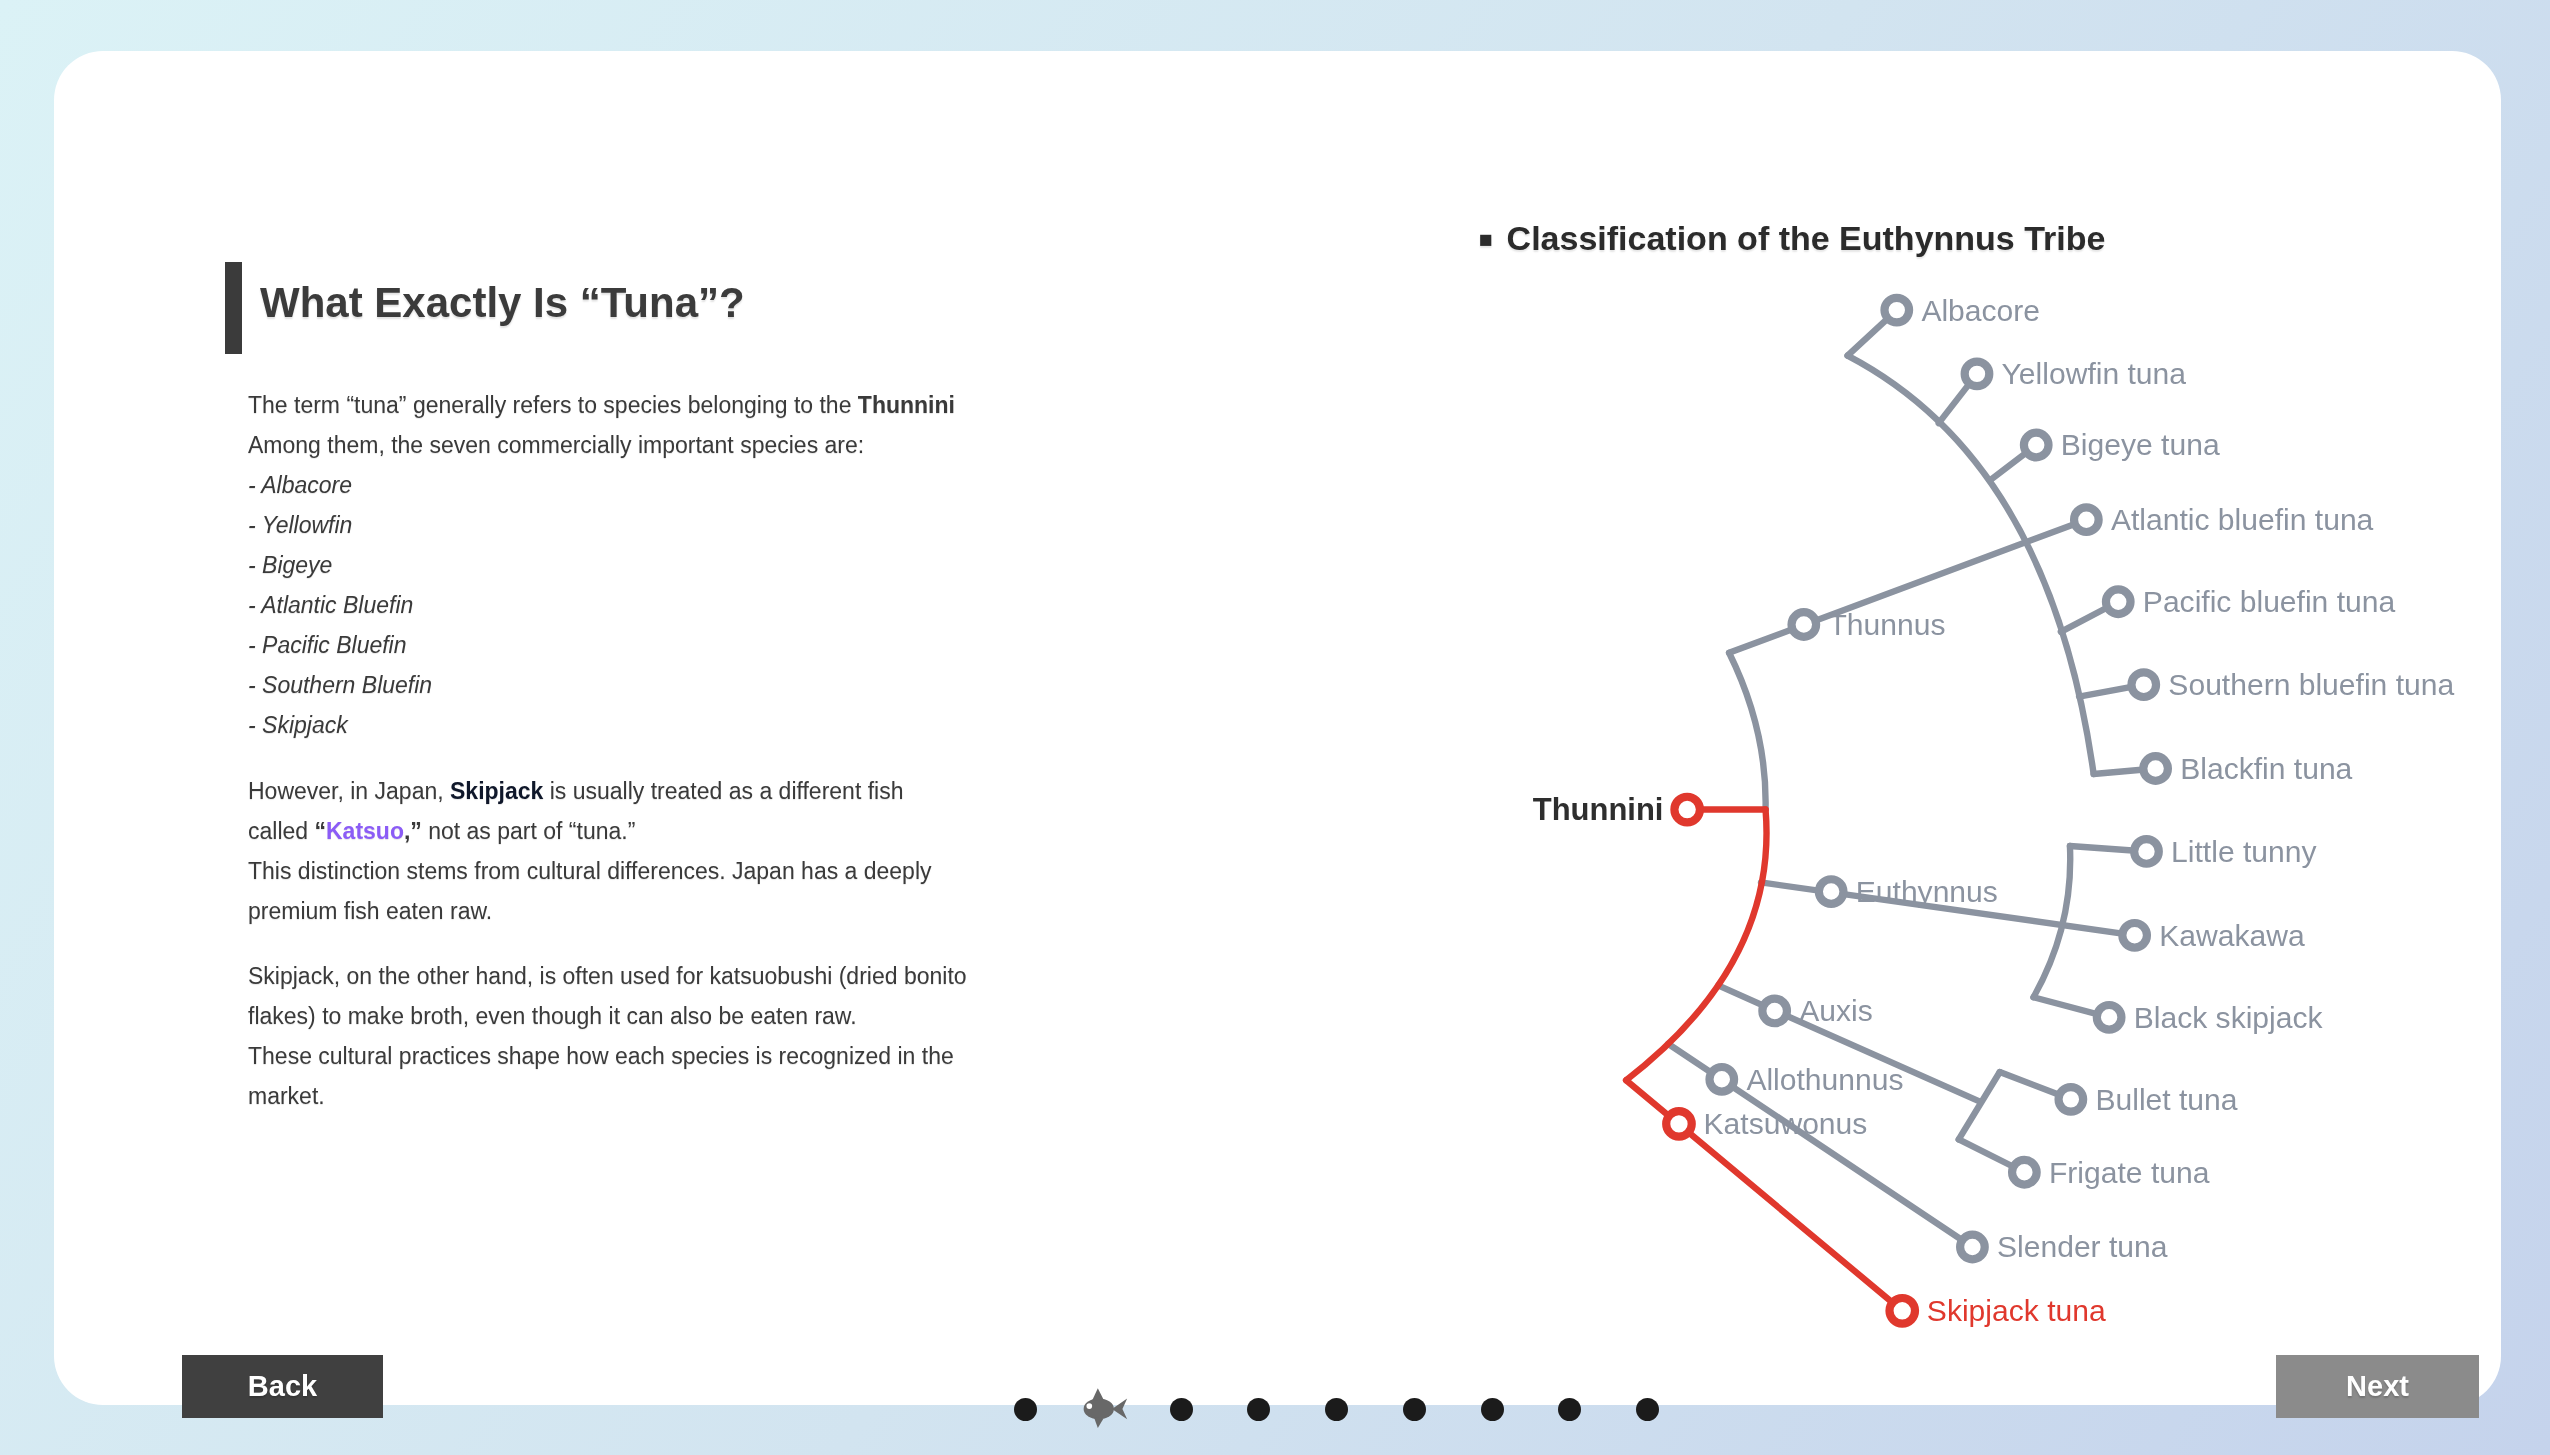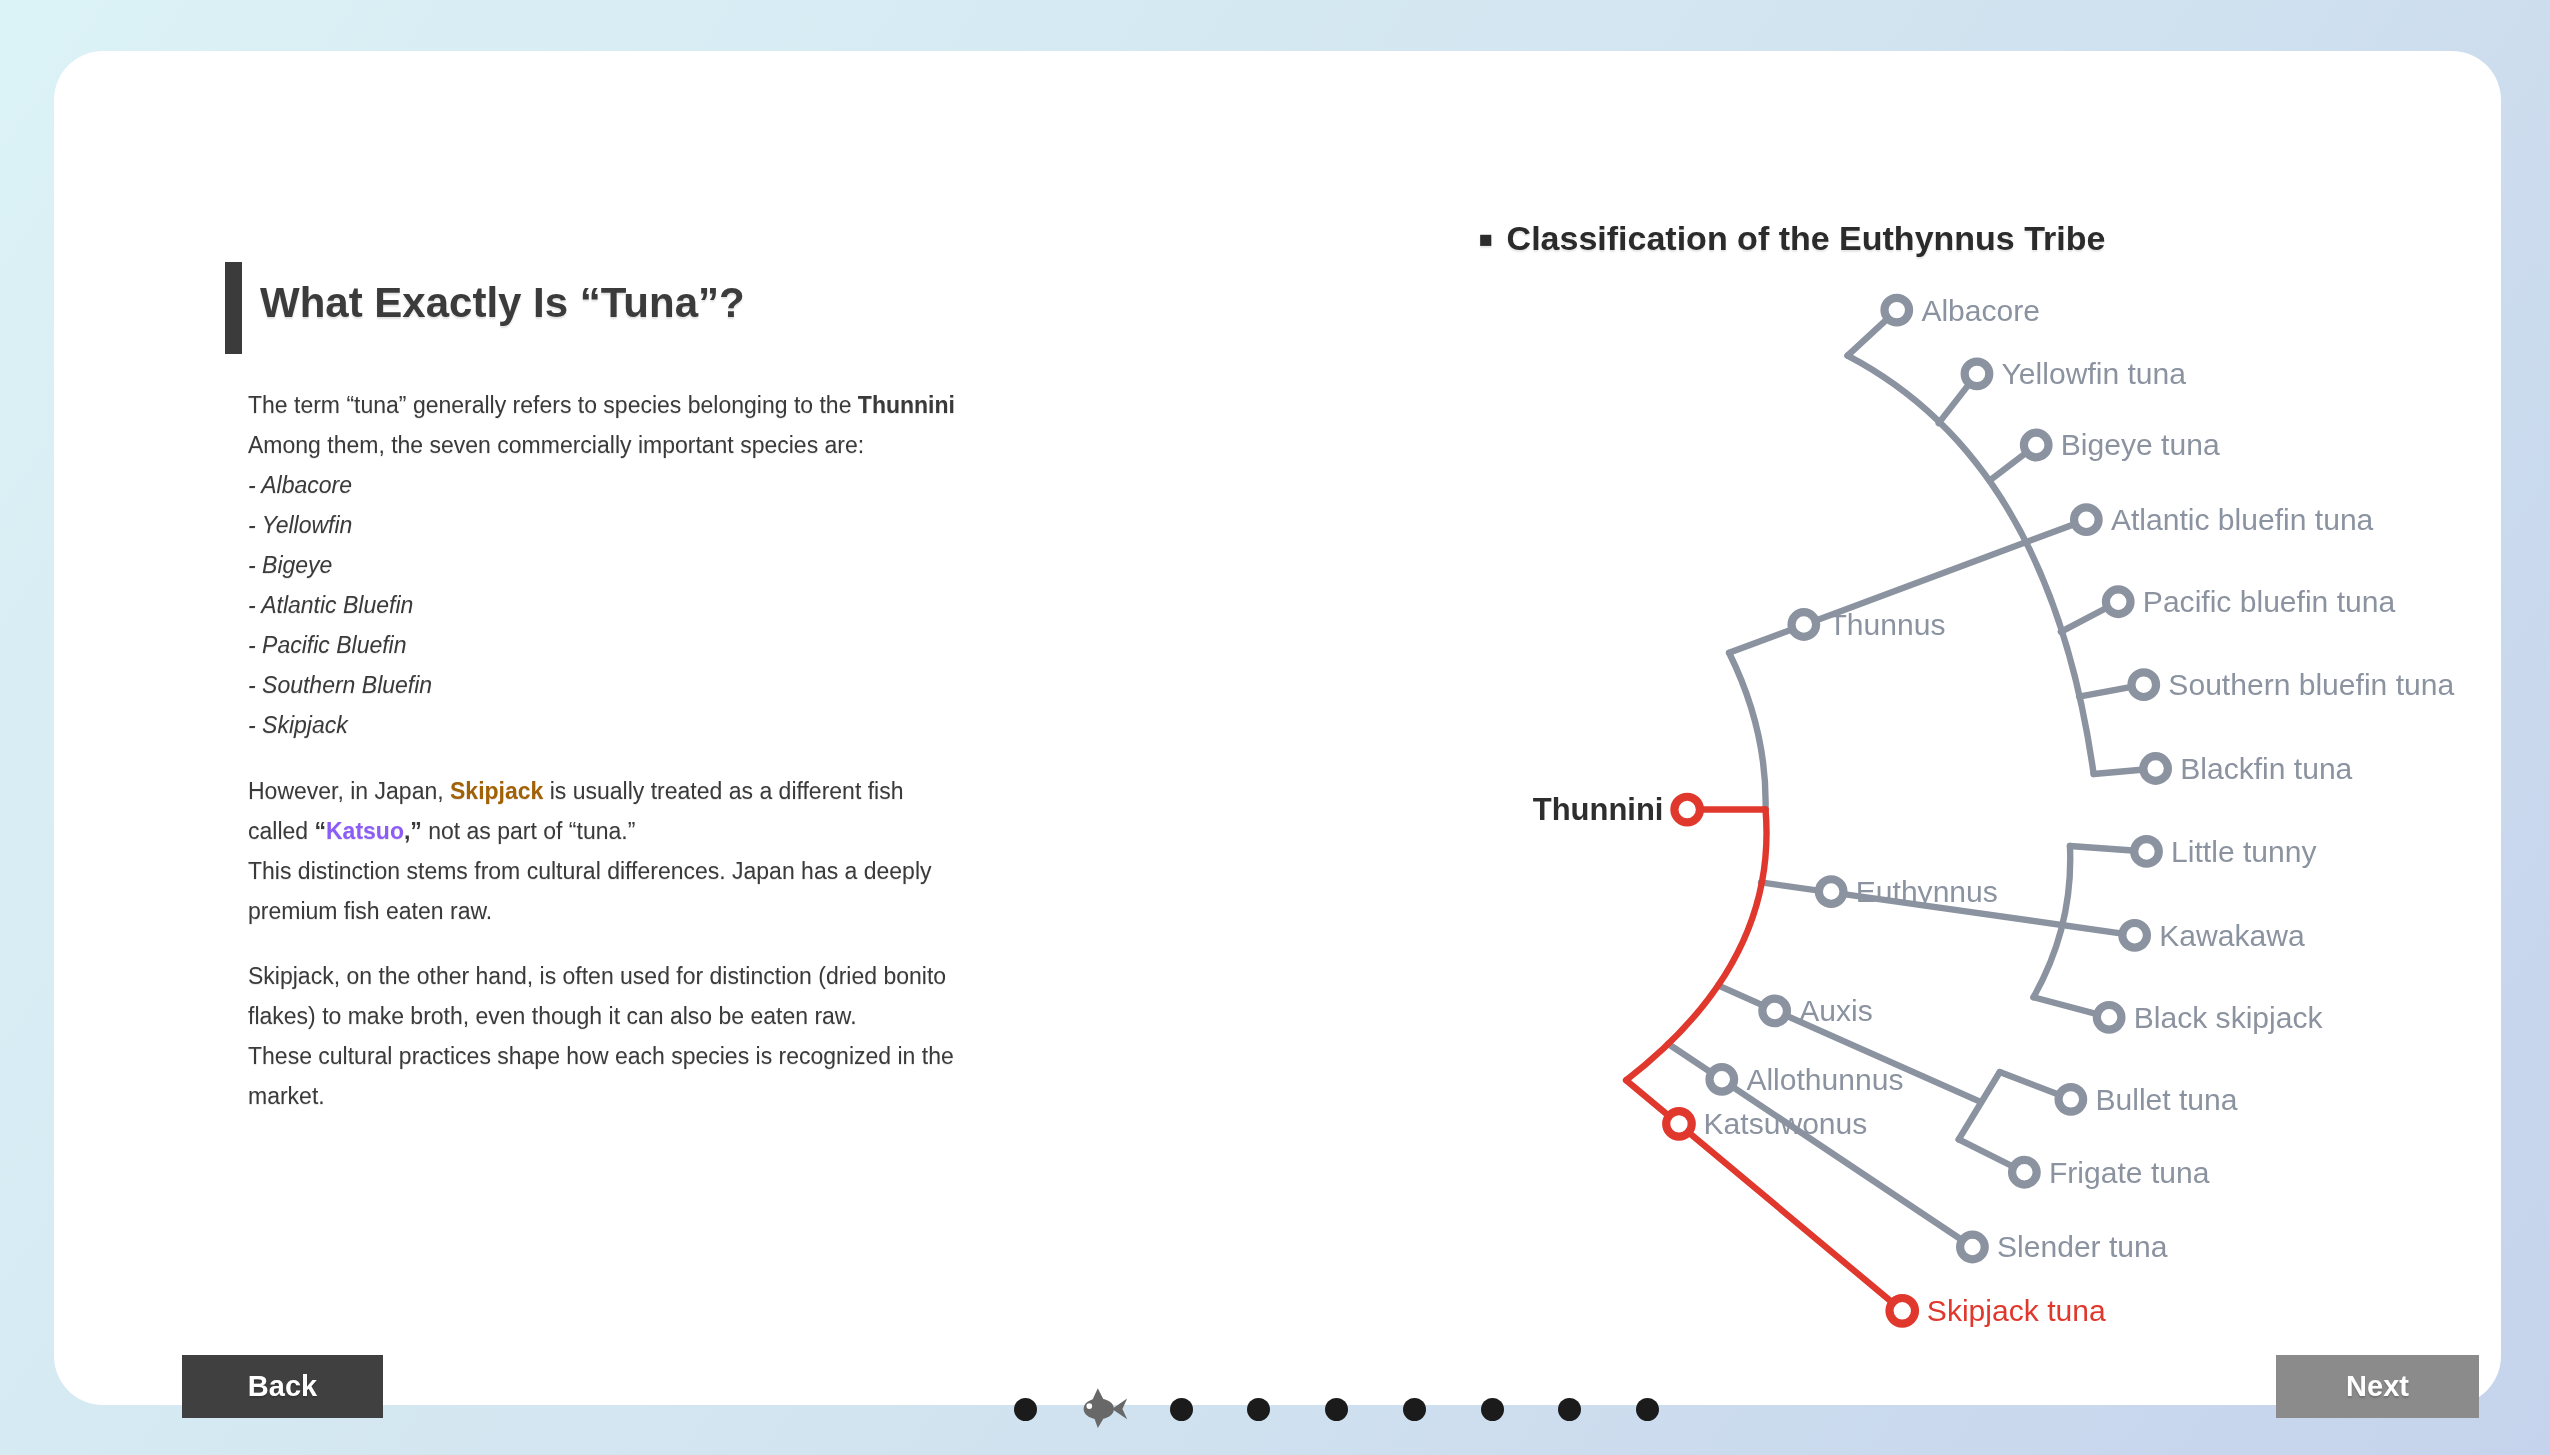--- a/index.html
+++ b/index.html
@@ -59,27 +59,27 @@
         <div class="tline"><span>Among them, the seven commercially important species are:</span></div>
         <div class="tline"><span class="seg-i">- Albacore</span></div>
         <div class="tline"><span class="seg-i">- Yellowfin</span></div>
         <div class="tline"><span class="seg-i">- Bigeye</span></div>
         <div class="tline"><span class="seg-i">- Atlantic Bluefin</span></div>
         <div class="tline"><span class="seg-i">- Pacific Bluefin</span></div>
         <div class="tline"><span class="seg-i">- Southern Bluefin</span></div>
         <div class="tline"><span class="seg-i">- Skipjack</span></div>
       </div>
       <div class="para">
-        <div class="tline"><span>However, in Japan, </span><span class="seg-rb" style="color: #a16207;">Skipjack</span><span> is usually treated as a different fish</span></div>
+        <div class="tline"><span>However, in Japan, </span><span class="seg-rb" style="color: #0f172a;">Skipjack</span><span> is usually treated as a different fish</span></div>
         <div class="tline"><span>called </span><span class="seg-b">“</span><span class="seg-rb" style="color: #8b5cf6;">Katsuo</span><span class="seg-b">,”</span><span> not as part of “tuna.”</span></div>
         <div class="tline"><span>This distinction stems from cultural differences. Japan has a deeply</span></div>
         <div class="tline"><span>premium fish eaten raw.</span></div>
       </div>
       <div class="para">
-        <div class="tline"><span>Skipjack, on the other hand, is often used for distinction (dried bonito</span></div>
+        <div class="tline"><span>Skipjack, on the other hand, is often used for katsuobushi (dried bonito</span></div>
         <div class="tline"><span>flakes) to make broth, even though it can also be eaten raw.</span></div>
         <div class="tline"><span>These cultural practices shape how each species is recognized in the</span></div>
         <div class="tline"><span>market.</span></div>
       </div>
     </div>
 
   <div class="diagram-title">
     <span class="bullet">■</span>
     <span>Classification of the Euthynnus Tribe</span>
   </div>

